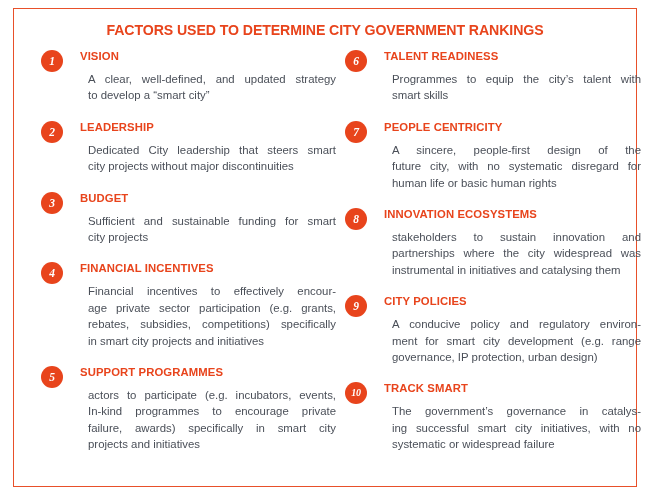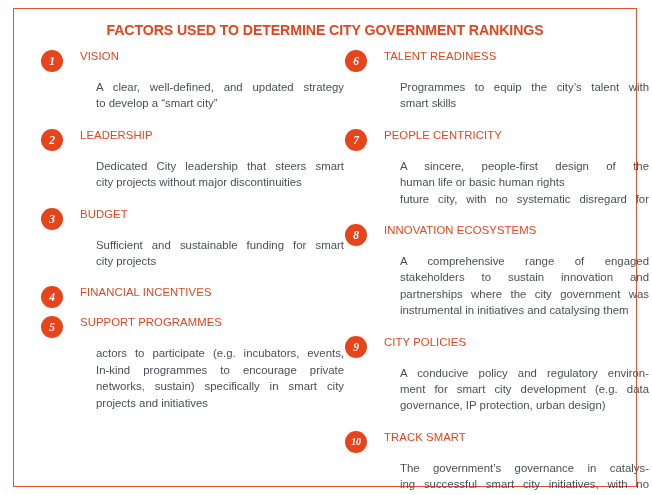--- a/index.html
+++ b/index.html
@@ -75,32 +75,32 @@
     text-align: center;
     font-family: "Liberation Serif", serif;
   }
   .badge.two-digit {
     font-size: 10px;
     letter-spacing: -0.3px;
     font-family: Liberation Serif, serif;
   }
   .item-title {
     color: #E8441C;
-    font-weight: normal;
+    font-weight: bold;
     font-size: 11.3px;
     line-height: 14px;
     margin: 0 0 1px 0;
     letter-spacing: 0.1px;
   }
   .item-desc {
     color: #4A4F58;
     font-size: 11.4px;
     line-height: 16.4px;
     text-align: justify;
-    margin: 16px;
+    margin: 8px;
   }
   .item-desc .line {
     display: block;
     text-align: justify;
     text-align-last: justify;
     white-space: nowrap;
   }
   .item-desc .line.last {
     text-align-last: left;
   }
@@ -135,66 +135,71 @@
           <div class="badge">3</div>
           <div class="item-title">BUDGET</div>
           <div class="item-desc">
             <span class="line">Sufficient and sustainable funding for smart</span>
             <span class="line last">city projects</span>
           </div>
         </div>
         <div class="item">
           <div class="badge">4</div>
           <div class="item-title">FINANCIAL INCENTIVES</div>
+          <div class="item-desc">
+            <span class="line">Financial incentives to effectively encour-</span>
+            <span class="line">age private sector participation (e.g. grants,</span>
+            <span class="line">rebates, subsidies, competitions) specifically</span>
+            <span class="line last">in smart city projects and initiatives</span>
+          </div>
         </div>
         <div class="item">
           <div class="badge">5</div>
           <div class="item-title">SUPPORT PROGRAMMES</div>
           <div class="item-desc">
             <span class="line">actors to participate (e.g. incubators, events,</span>
             <span class="line">In-kind programmes to encourage private</span>
-            <span class="line">networks, sustain) specifically in smart city</span>
+            <span class="line">failure, awards) specifically in smart city</span>
             <span class="line last">projects and initiatives</span>
           </div>
         </div>
       </div>
     <div class="col col-right">
         <div class="item">
           <div class="badge">6</div>
           <div class="item-title">TALENT READINESS</div>
           <div class="item-desc">
             <span class="line">Programmes to equip the city’s talent with</span>
             <span class="line last">smart skills</span>
           </div>
         </div>
         <div class="item">
           <div class="badge">7</div>
           <div class="item-title">PEOPLE CENTRICITY</div>
           <div class="item-desc">
             <span class="line">A sincere, people-first design of the</span>
+            <span class="line">future city, with no systematic disregard for</span>
             <span class="line last">human life or basic human rights</span>
-            <span class="line">future city, with no systematic disregard for</span>
           </div>
         </div>
         <div class="item">
           <div class="badge">8</div>
           <div class="item-title">INNOVATION ECOSYSTEMS</div>
           <div class="item-desc">
-            <span class="line">A comprehensive range of engaged</span>
             <span class="line">stakeholders to sustain innovation and</span>
-            <span class="line">partnerships where the city government was</span>
+            <span class="line">partnerships where the city widespread was</span>
             <span class="line last">instrumental in initiatives and catalysing them</span>
           </div>
         </div>
         <div class="item">
           <div class="badge">9</div>
           <div class="item-title">CITY POLICIES</div>
           <div class="item-desc">
             <span class="line">A conducive policy and regulatory environ-</span>
-            <span class="line">ment for smart city development (e.g. data</span>
+            <span class="line">ment for smart city development (e.g. range</span>
             <span class="line last">governance, IP protection, urban design)</span>
           </div>
         </div>
         <div class="item">
           <div class="badge two-digit">10</div>
           <div class="item-title">TRACK SMART</div>
           <div class="item-desc">
             <span class="line">The government’s governance in catalys-</span>
             <span class="line">ing successful smart city initiatives, with no</span>
             <span class="line last">systematic or widespread failure</span>

